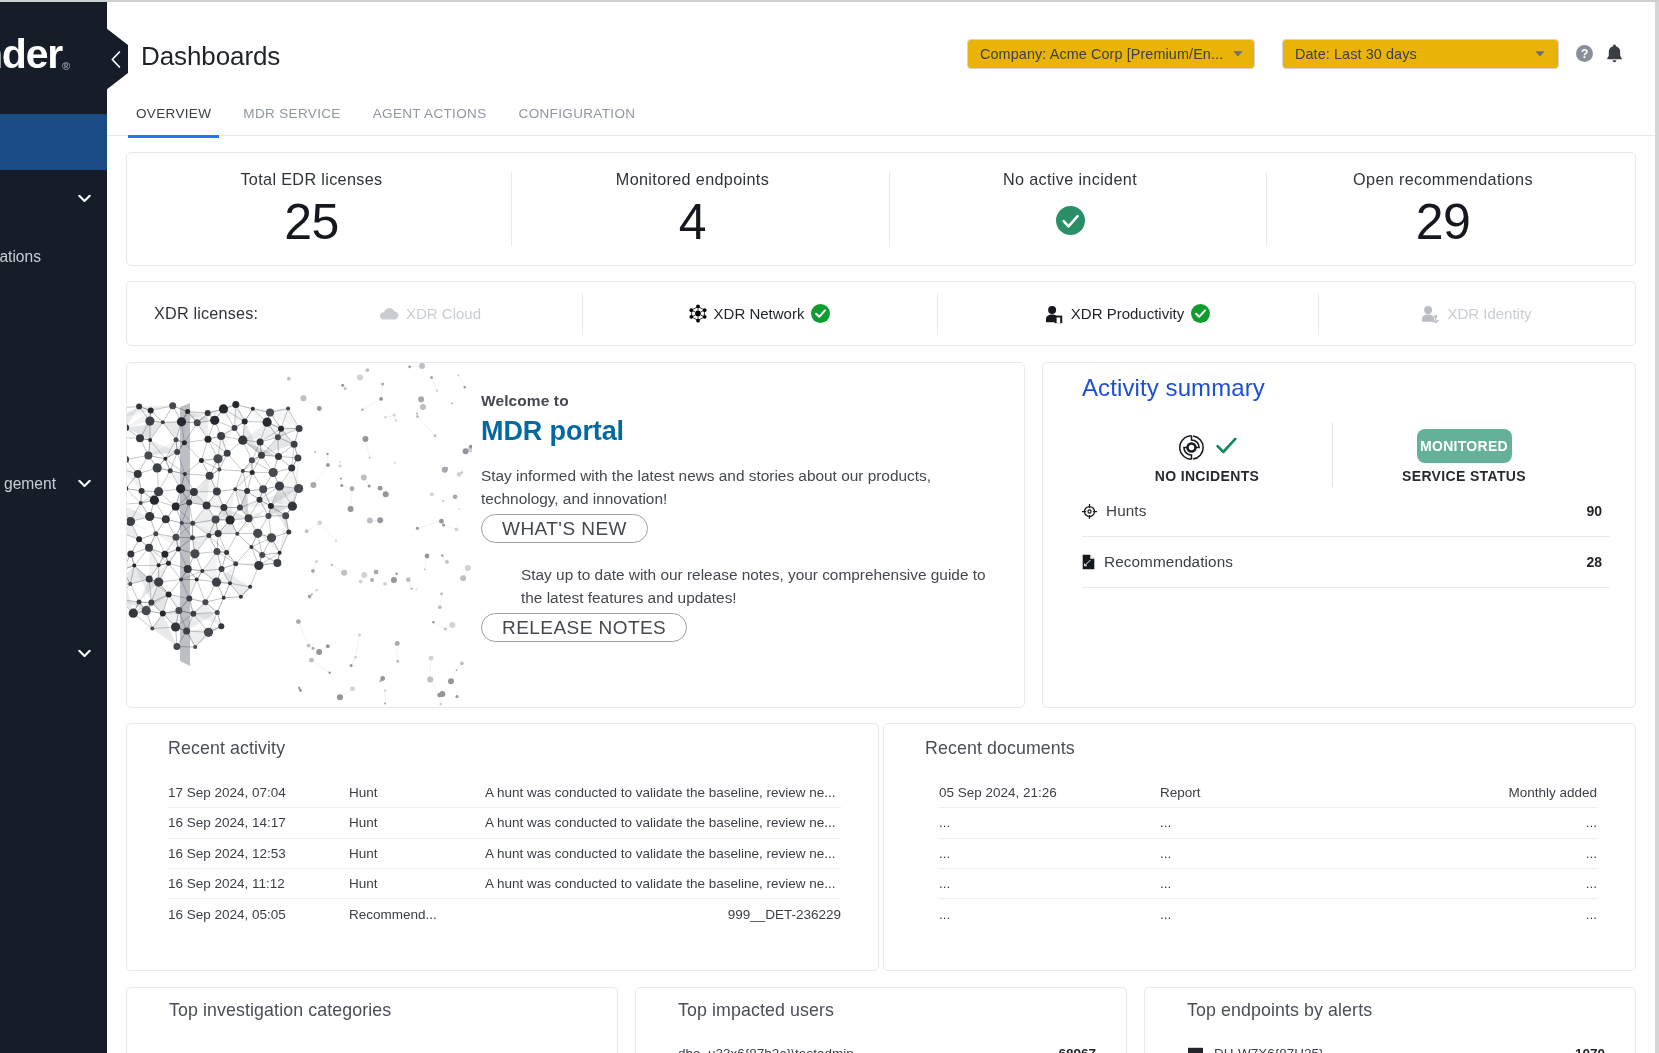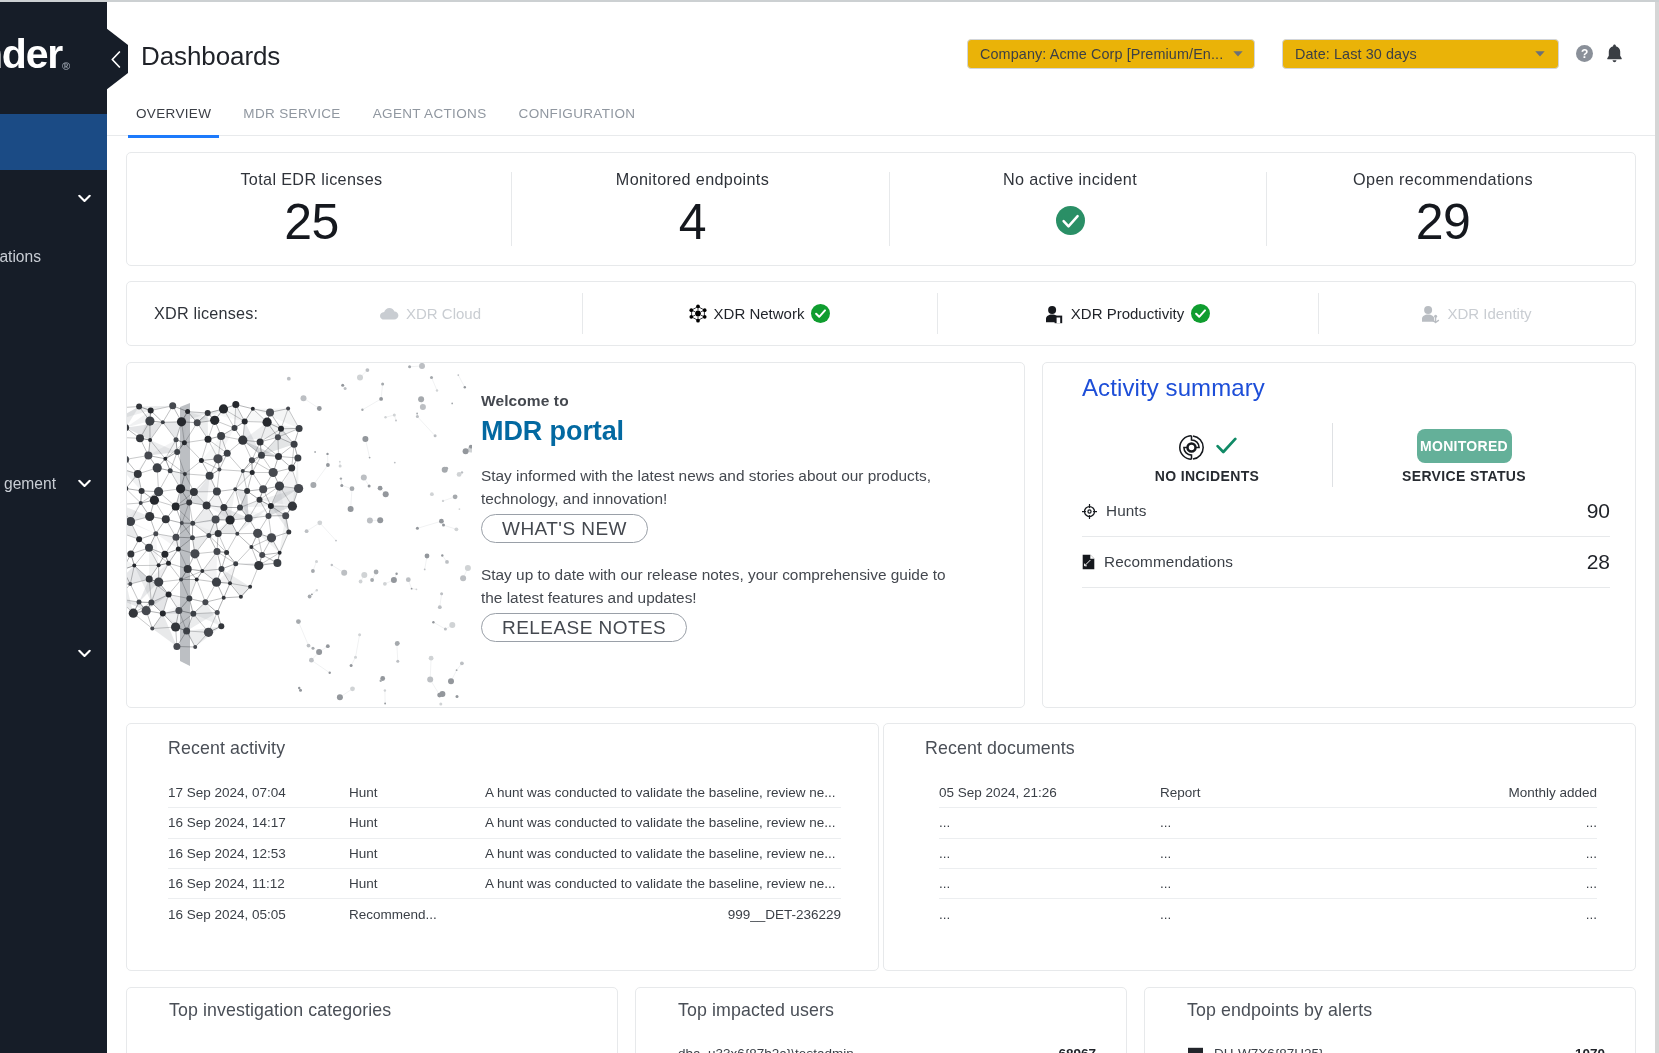--- a/index.html
+++ b/index.html
@@ -90,34 +90,34 @@
   .wel-art { width:345px; flex:0 0 345px; height:345px; position:relative; overflow:hidden; }
   .wel-text { padding-left:9px; position:relative; top:29px; }
   .wel-hi { font-size:15.5px; font-weight:700; color:#44484f; letter-spacing:0.1px; }
   .wel-h1 { font-size:27px; font-weight:700; color:#0369a1; margin-top:6px; letter-spacing:-0.1px; line-height:31px; }
   .wel-p { font-size:15.4px; color:#44484f; line-height:23px; margin-top:17px; max-width:480px; }
   .pill {
     display:inline-flex; align-items:center; justify-content:center; height:29px; padding:0 20px;
     border:1px solid #9aa0a8; border-radius:15px; font-size:19px; letter-spacing:0.45px; color:#44484f;
     background:#fff; cursor:pointer; margin-top:4px;
   }
-  .wel-p2 { margin-top:20px; }
+  .wel-p2 { margin-top:20px;margin-left:40px; }
 
   .act-title { font-size:24px; letter-spacing:0.1px; color:#1d4ed8; }
   .act-top { display:flex; margin-top:21px; height:63px; }
   .act-col { flex:1; display:flex; flex-direction:column; align-items:center; position:relative; }
   .act-col + .act-col::before { content:""; position:absolute; left:0; top:0px; height:64px; width:1px; background:#dfe1e4; }
   .act-icrow { display:flex; align-items:center; gap:11px; height:45px; padding-top:3px; }
   .act-cap { font-size:14px; font-weight:700; letter-spacing:0.35px; color:#272b31; }
   .badge { display:inline-flex; align-items:center; justify-content:center; height:34px; width:95px; border-radius:8px; background:#64b099; color:#fff; font-size:14px; font-weight:700; letter-spacing:0.3px; }
   .badge-wrap { height:45px; display:flex; align-items:center; padding-top:1px; }
 
   .act-row { display:flex; align-items:center; height:51px; border-bottom:1px solid #e7e9eb; position:relative; }
   .act-row .nm { font-size:15.3px; letter-spacing:0.1px; color:#3a3f46; margin-left:9px; }
-  .act-row .val { position:absolute; right:0; font-size:21px; font-weight:400; color:#1f2228; }
+  .act-row .val { position:absolute; right:8px; font-size:14px; font-weight:700; color:#1f2228; }
   .spark { position:absolute; left:165px; top:23px; display:flex; }
 
   
   .tablerow { display:flex; gap:4px; height:248px; margin-bottom:16px; }
   .tcard { flex:1; padding:14px 26px 0 41px; }
   .t-title { font-size:17.8px; letter-spacing:0.1px; color:#4a4f57; margin-bottom:19px; }
   .trow { display:flex; align-items:center; height:30.3px; border-bottom:1px solid #eceef0; font-size:13.5px; letter-spacing:0px; color:#3a3f46; }
   .trow:last-child { border-bottom:none; }
   .trow .c1 { width:181px; flex:0 0 181px; }
   .trow .c2 { width:136px; flex:0 0 136px; }

